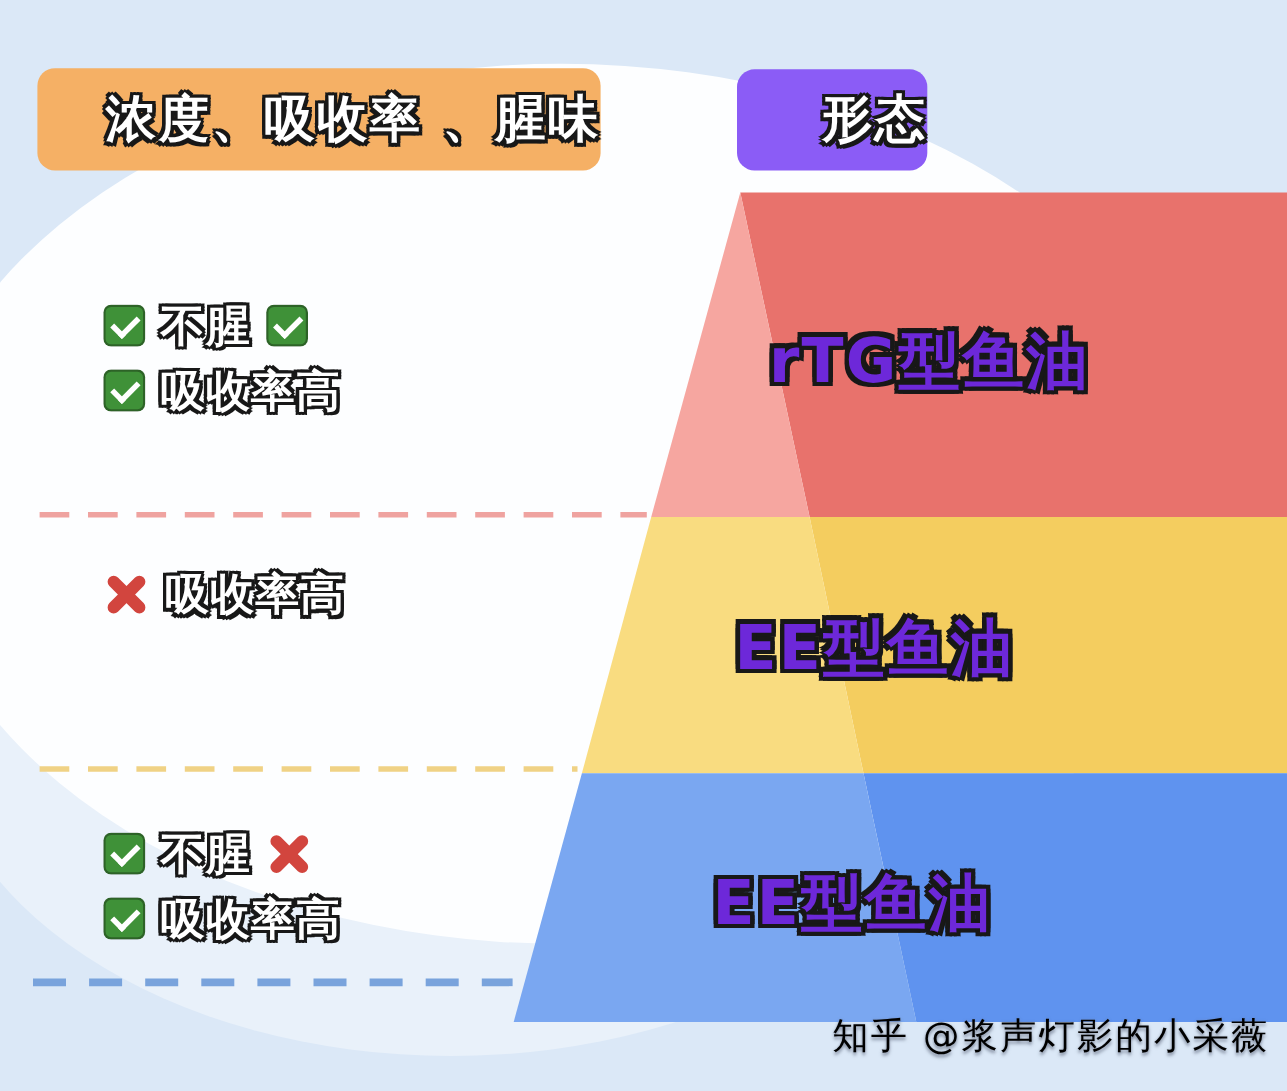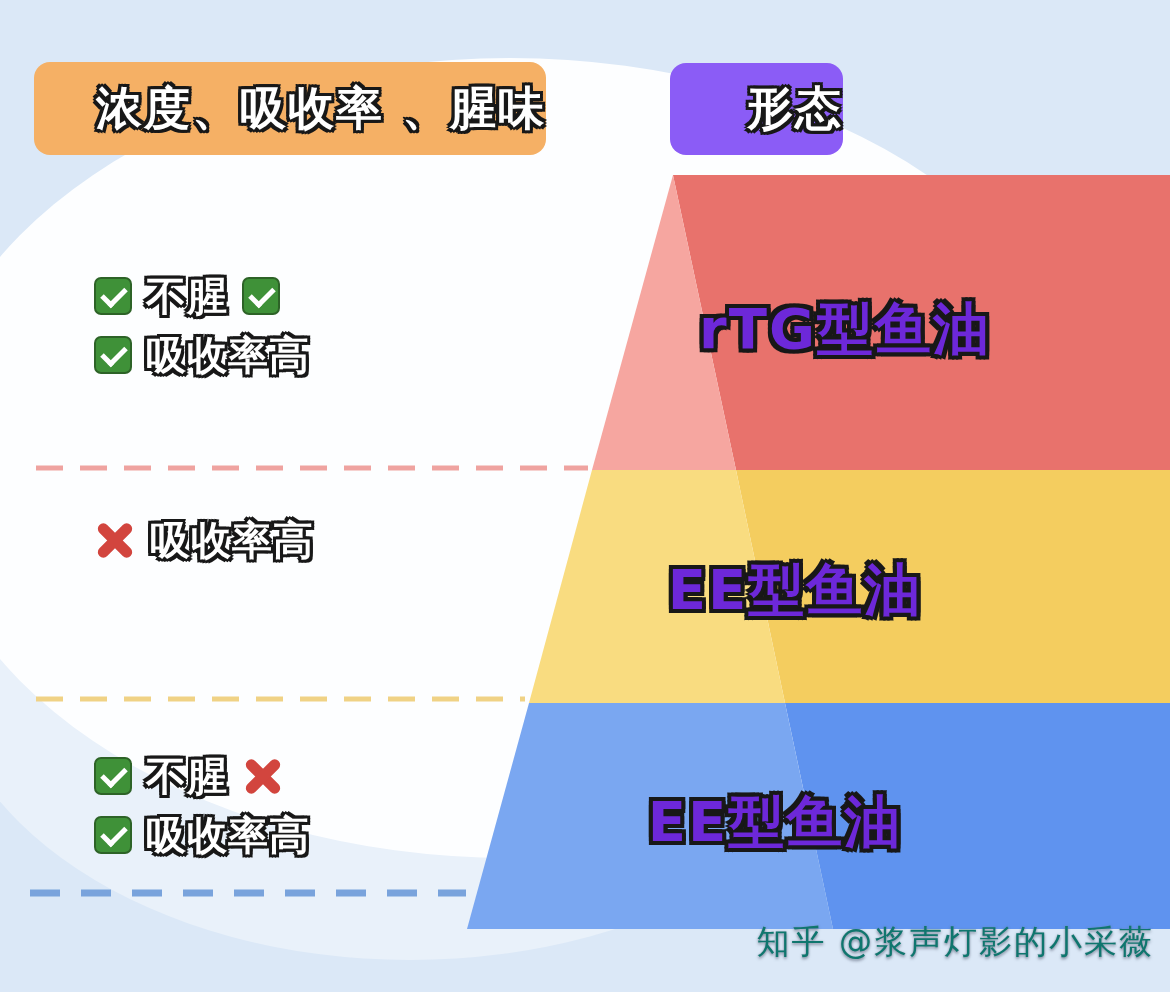--- a/index.html
+++ b/index.html
@@ -70,21 +70,21 @@
     position:absolute;width:400px;
     text-align:center;font-size:56px;line-height:64px;
     letter-spacing:2px;white-space:nowrap;
   }
   .tier-label-rtg{left:645px;top:297px;}
   .tier-label-ee{left:595px;top:558px;}
   .tier-label-tg{left:575px;top:790px;}
 
   .watermark{
     position:absolute;right:16px;top:920px;
-    font-size:33px;letter-spacing:2px;color:#0f766e;
+    font-size:33px;letter-spacing:2px;color:#000000;
     text-shadow:0 2px 3px rgba(105,115,135,0.75),0 0 2px rgba(120,130,150,0.5);
     white-space:nowrap;
   }
 </style>
 </head>
 <body>
 
 <div class="canvas" style="background-color: rgb(219, 232, 247);">
 
   <div class="blob blob-pale" style="background-color: rgb(233, 241, 250);"></div>

